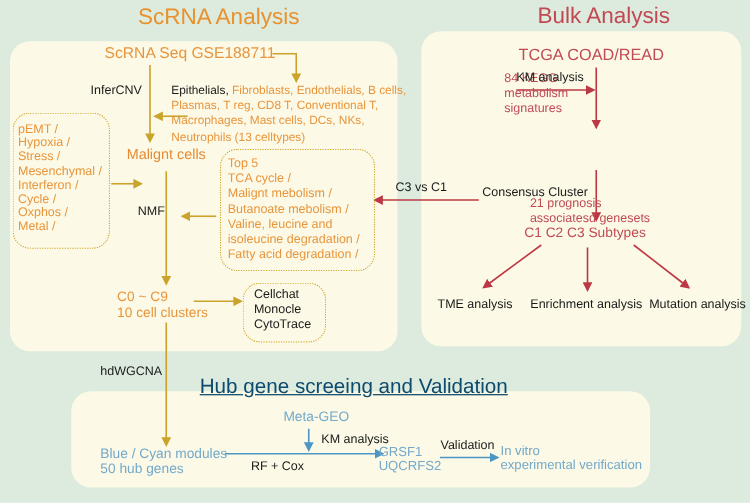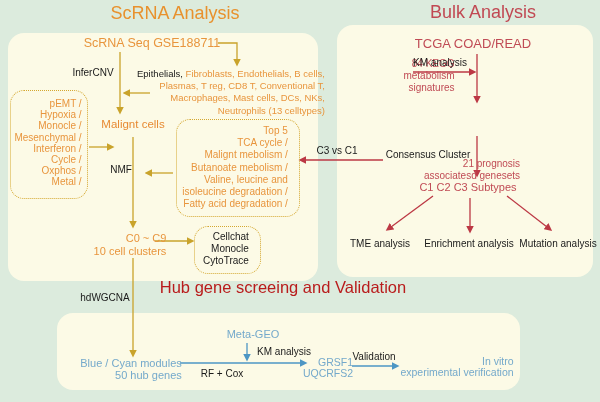--- a/index.html
+++ b/index.html
@@ -3,21 +3,21 @@
 <meta charset="utf-8">
 <style>
   html,body { margin:0; padding:0; }
   .canvas {
     position:relative; width:600px; height:402px;
     background:#DCEBDD; overflow:hidden;
     font-family:"Liberation Sans", sans-serif;
   }
   .panel { position:absolute; background:#FCFAE6; border-radius:16px; }
   .arrows { position:absolute; left:0; top:0; width:600px; height:402px; pointer-events:none; }
-  .lbl, .block { position:absolute; transform:translate(-50%,-50%); text-align:right; line-height:1.18; }
+  .lbl, .block { position:absolute; transform:translate(-50%,-50%); text-align:left; line-height:1.18; }
   .lbl { white-space:nowrap; }
   .block div { white-space:nowrap; }
   .dotted { position:absolute; border:1.5px dotted #D4A72F; border-radius:14px; }
   .orange { color:#E8953D; }
   .red    { color:#C04B55; }
   .blue   { color:#74A9CB; }
   .black  { color:#1A1A1A; }
   .f9  { font-size:9.5px; }
   .f10 { font-size:10px; }
   .f105{ font-size:10.5px; }
@@ -76,36 +76,36 @@
       <path d="M352,366 L393,366" marker-end="url(#ah-blue)"></path>
     </g>
   </svg>
 
   <div class="dotted" style="left:10px; top:90px; width:76px; height:107px;"></div>
   <div class="dotted" style="left:176px; top:119px; width:122px; height:96px;"></div>
   <div class="dotted" style="left:194px; top:226px; width:65px; height:46px;"></div>
 
   <div class="lbl f18 orange" style="left:175px; top:14px; color:#E8912D;">ScRNA Analysis</div>
   <div class="lbl f18 red" style="left:483px; top:13px; color:#C14953;">Bulk Analysis</div>
-  <div class="lbl f16 blue" style="left:283px; top:288px; color:#b91c1c;">Hub gene screeing and Validation</div>
+  <div class="lbl f16 blue" style="left:283px; top:310px; color:#0c4a6e;text-decoration:underline;">Hub gene screeing and Validation</div>
 
   <div class="lbl f125 orange" style="left:152px; top:43px;">ScRNA Seq GSE188711</div>
   <div class="lbl f10 black" style="left:93px; top:73px;">InferCNV</div>
 
   <div class="block f9 orange lh12" style="left:231px; top:92px;">
     <div><span class="black">Epithelials,</span><span> Fibroblasts, Endothelials, B cells,</span></div>
     <div>Plasmas, T reg, CD8 T, Conventional T,</div>
     <div>Macrophages, Mast cells, DCs, NKs,</div>
     <div>Neutrophils (13 celltypes)</div>
   </div>
 
   <div class="block f10 orange lh11" style="left:48px; top:143px;">
     <div>pEMT /</div>
     <div>Hypoxia /</div>
-    <div>Monocle /</div>
+    <div>Stress /</div>
     <div>Mesenchymal /</div>
     <div>Interferon /</div>
     <div>Cycle /</div>
     <div>Oxphos /</div>
     <div>Metal /</div>
   </div>
 
   <div class="lbl f115 orange" style="left:133px; top:125px; color:#E78A33;">Malignt cells</div>
   <div class="lbl f10 black" style="left:121px; top:170px;">NMF</div>
 

